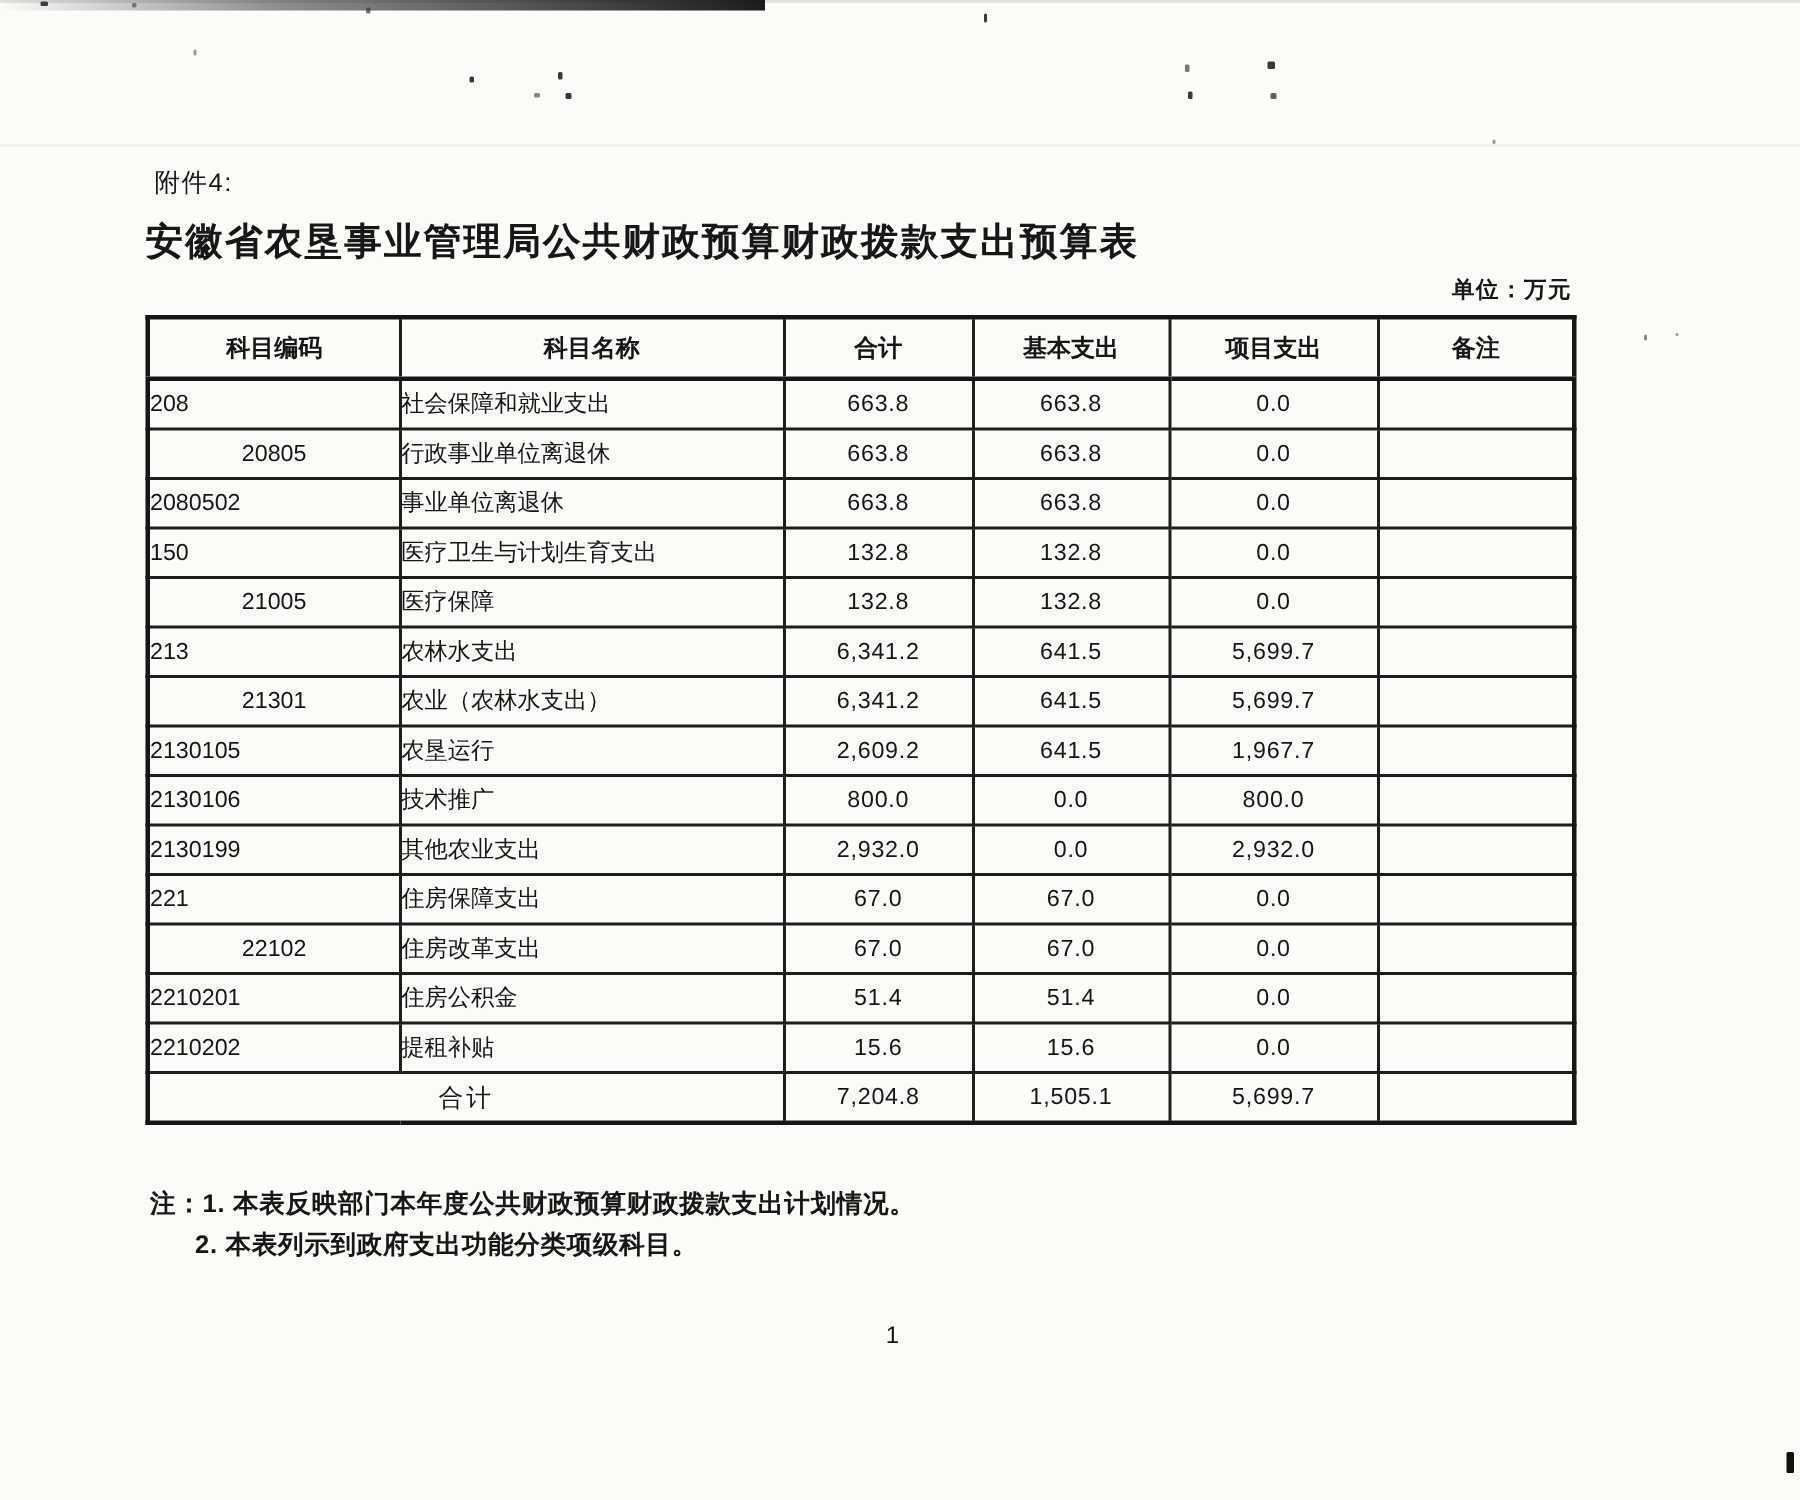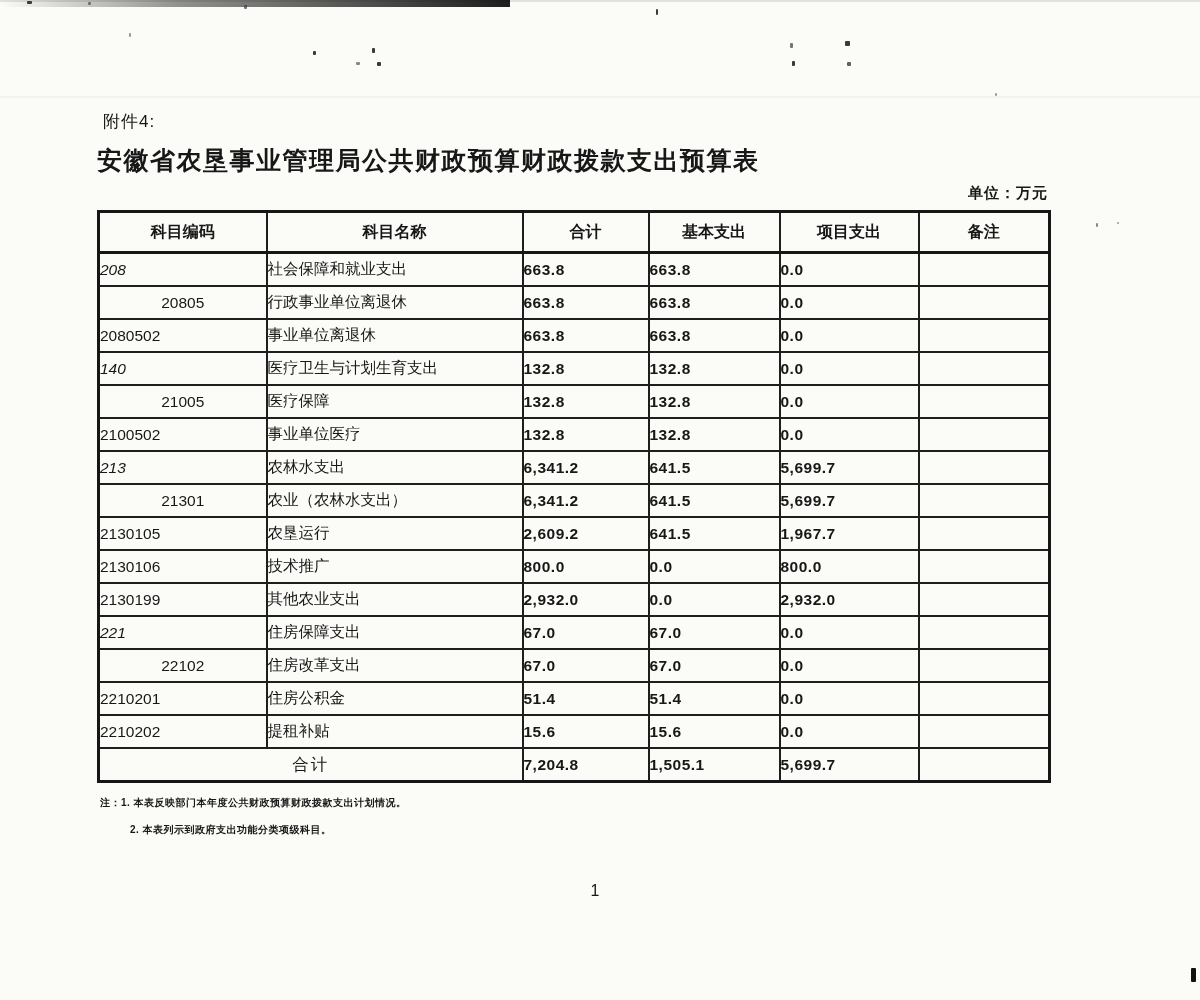--- a/index.html
+++ b/index.html
@@ -72,32 +72,32 @@
     overflow:hidden;white-space:nowrap;
     padding:0;
   }
   table.budget{border:3px solid #161616;}
   table.budget thead th{
     height:38px;font-weight:700;font-size:16px;text-align:center;
     border-bottom:3px solid #161616;
   }
   table.budget tbody td{height:31px;}
   td.code{text-align:left;}
-  td.ind0{padding-left:6px;font-style:italic;}
+  td.ind0{padding-left:6px;}
   td.ind1{padding-left:36px;text-align:center;}
   td.ind2{padding-left:60px;}
   td.name{text-align:left;padding-left:8px;}
-  td.num{text-align:left;padding-right:8px;font-size:16px;letter-spacing:.5px;font-weight:bold;}
+  td.num{text-align:center;padding-right:8px;font-size:16px;letter-spacing:.5px;}
   tr.total-row td{height:31px;}
   tr.total-row td.label{text-align:center;font-size:16.5px;letter-spacing:2px;}
 
   
   .notes{
     position:absolute;left:100px;top:789px;
-    font-size:10px;line-height:27px;letter-spacing:.5px;font-weight:600;
+    font-size:17px;line-height:27px;letter-spacing:.5px;font-weight:600;
   }
   .notes .line2{padding-left:30px;}
   .page-number{
     position:absolute;left:0;top:882px;width:1190px;
     text-align:center;font-size:16px;
   }
 </style>
 </head>
 <body>
 
@@ -167,38 +167,30 @@
         </tr>
         <tr>
           <td class="code ind2">2080502</td>
           <td class="name">事业单位离退休</td>
           <td class="num">663.8</td>
           <td class="num">663.8</td>
           <td class="num">0.0</td>
           <td class="remark"></td>
         </tr>
         <tr>
-          <td class="code ind0">140</td>
+          <td class="code ind0">150</td>
           <td class="name">医疗卫生与计划生育支出</td>
           <td class="num">132.8</td>
           <td class="num">132.8</td>
           <td class="num">0.0</td>
           <td class="remark"></td>
         </tr>
         <tr>
           <td class="code ind1">21005</td>
           <td class="name">医疗保障</td>
-          <td class="num">132.8</td>
-          <td class="num">132.8</td>
-          <td class="num">0.0</td>
-          <td class="remark"></td>
-        </tr>
-        <tr>
-          <td class="code ind2">2100502</td>
-          <td class="name">事业单位医疗</td>
           <td class="num">132.8</td>
           <td class="num">132.8</td>
           <td class="num">0.0</td>
           <td class="remark"></td>
         </tr>
         <tr>
           <td class="code ind0">213</td>
           <td class="name">农林水支出</td>
           <td class="num">6,341.2</td>
           <td class="num">641.5</td>

